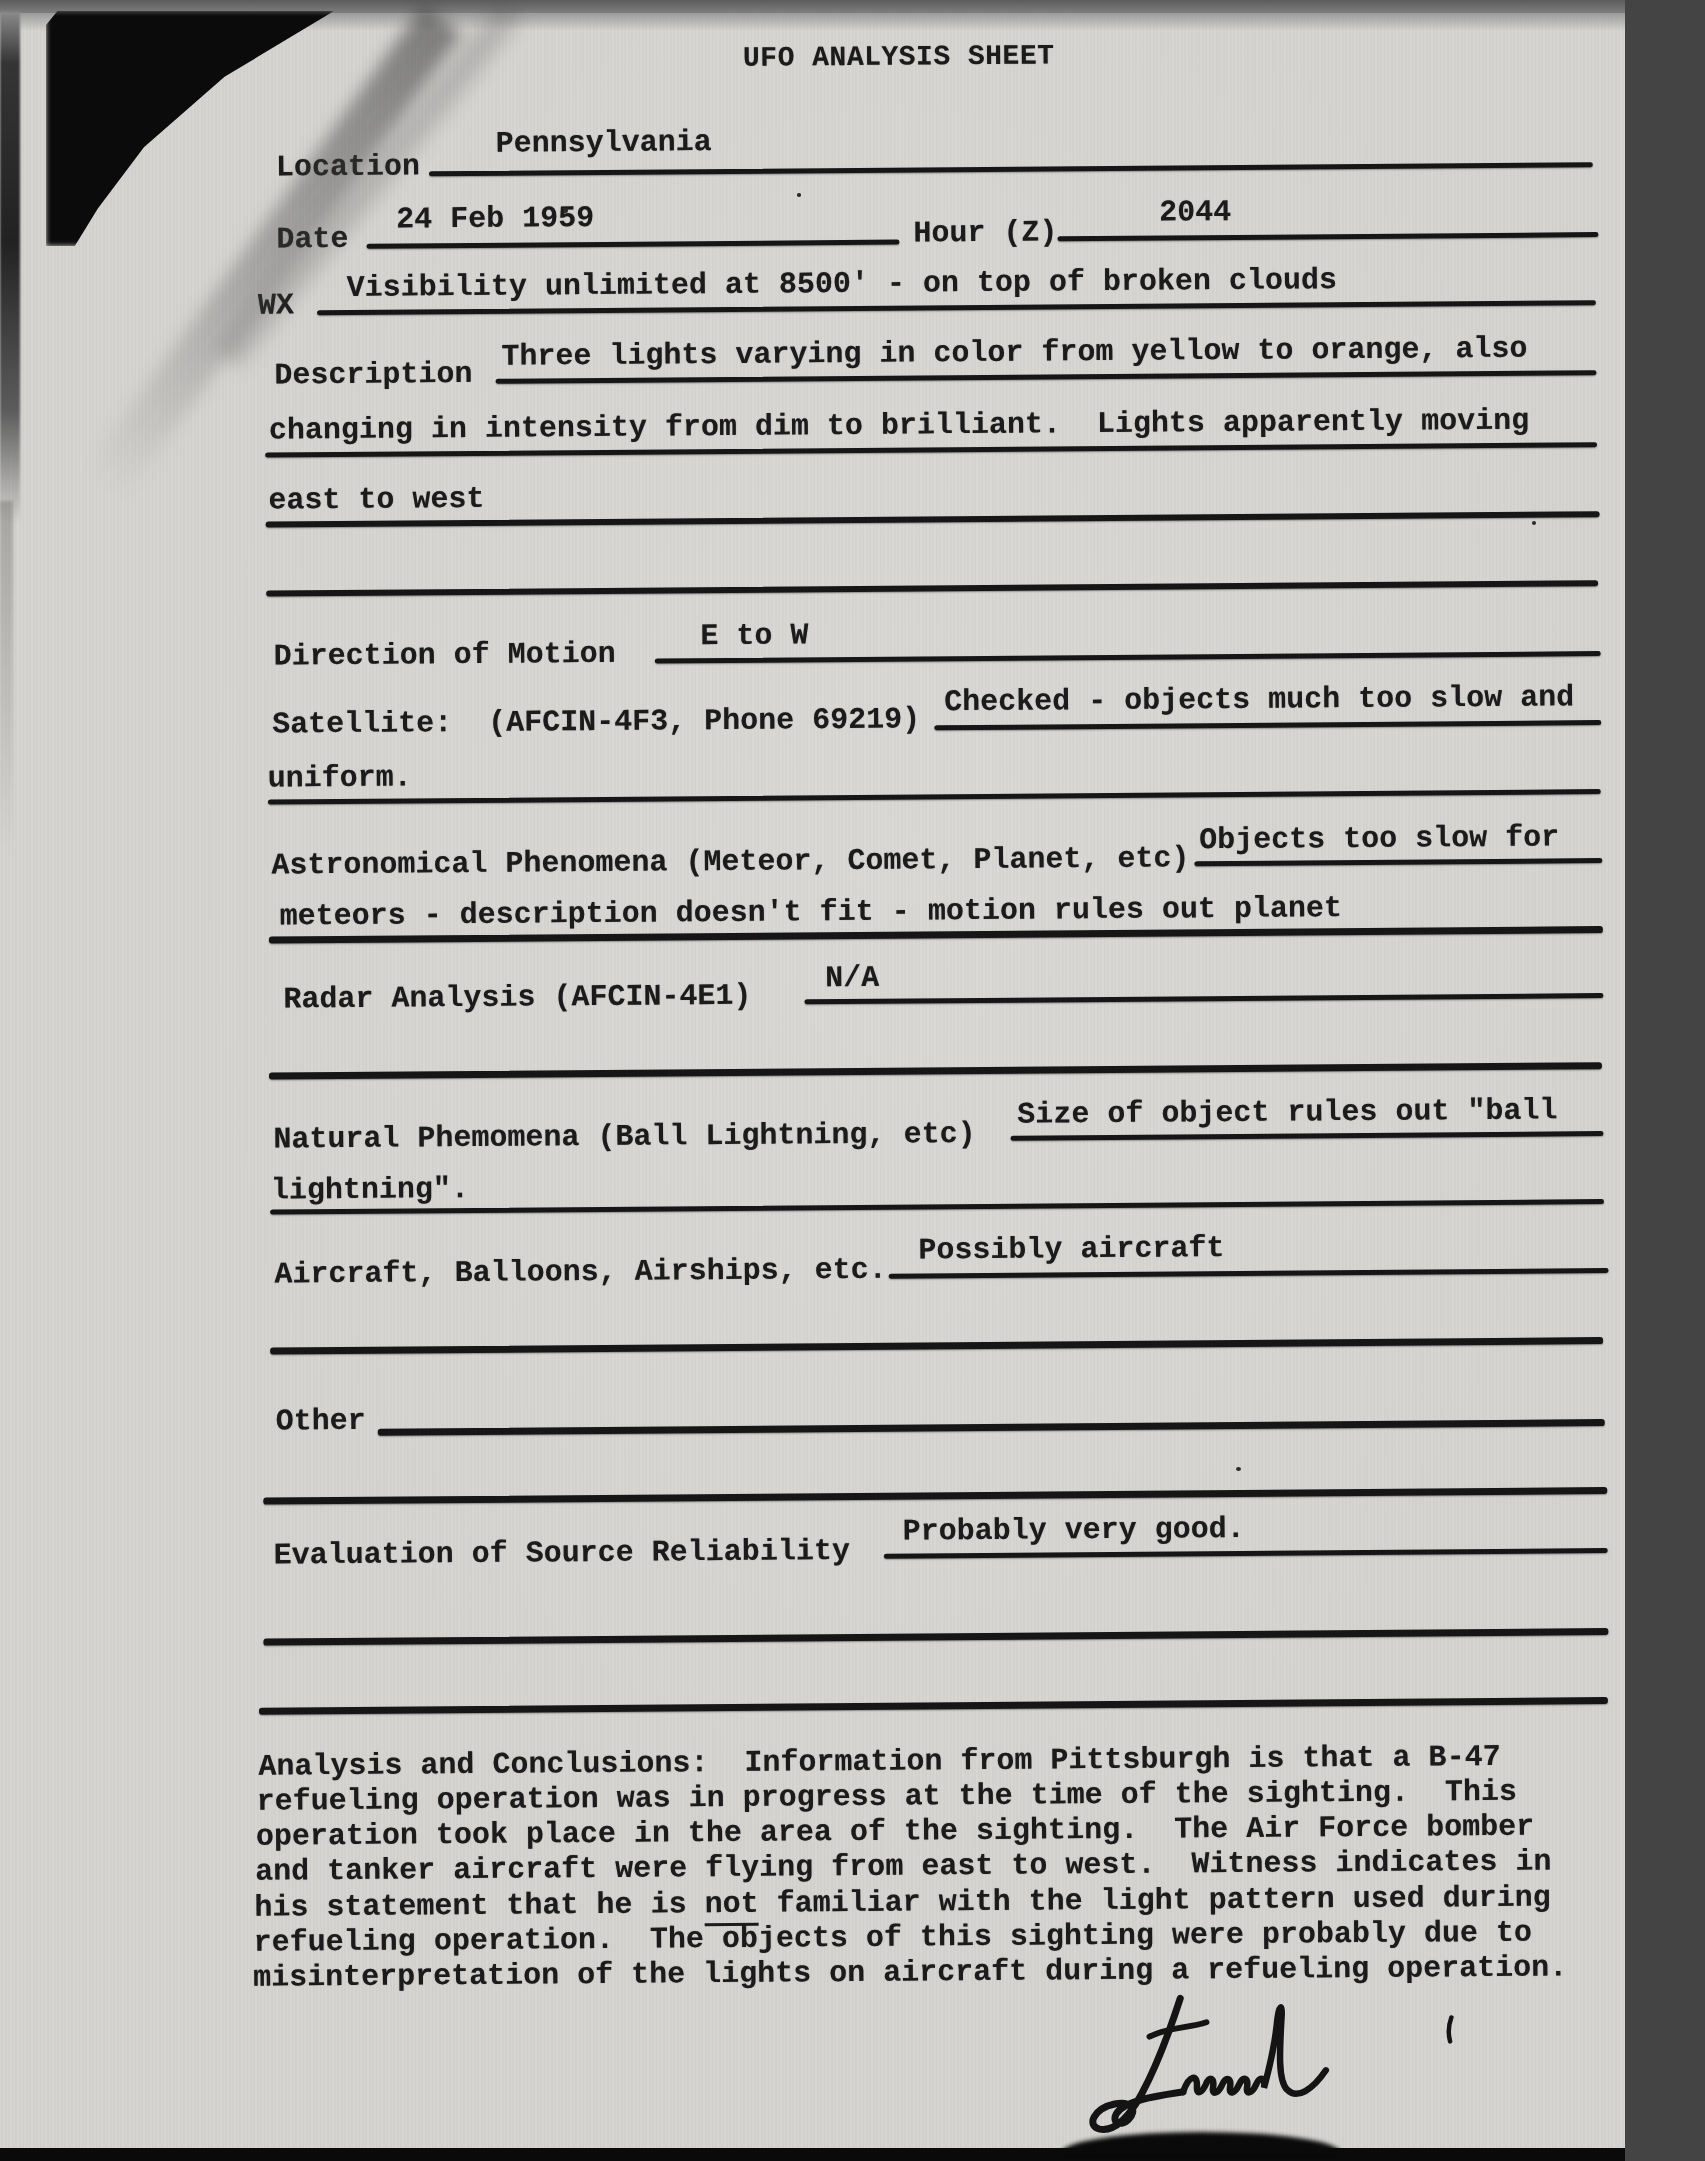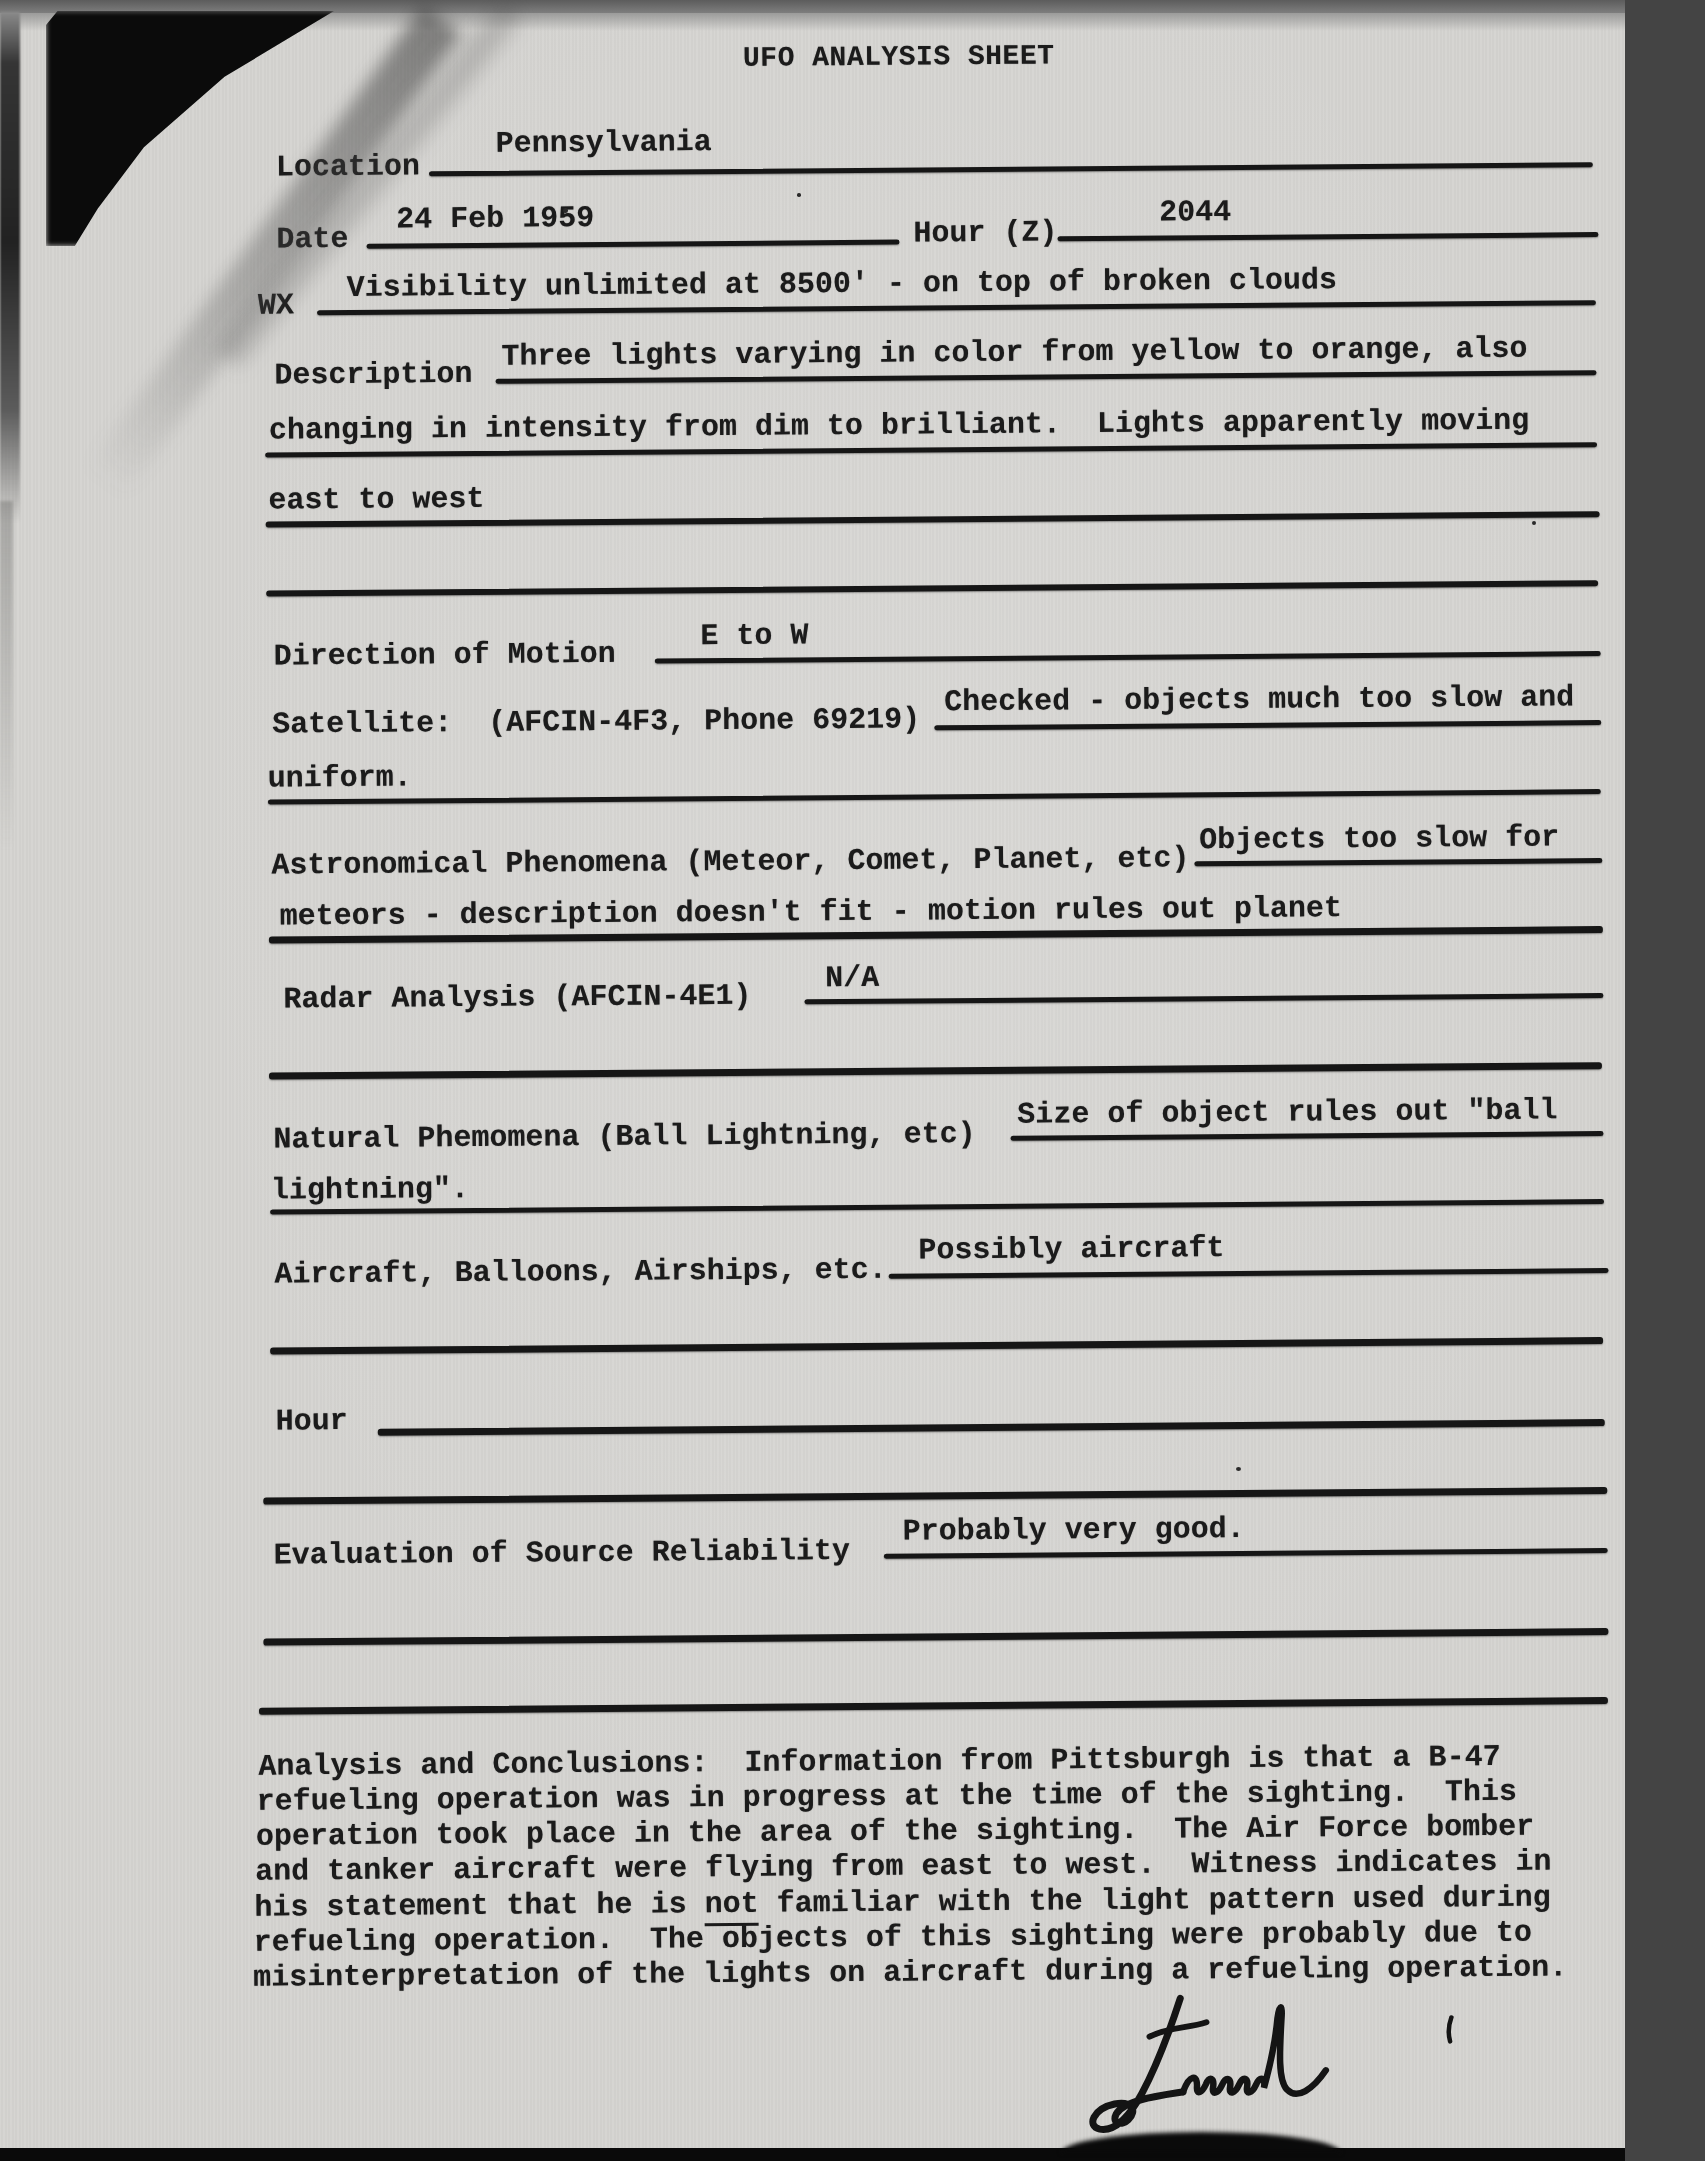--- a/index.html
+++ b/index.html
@@ -155,21 +155,21 @@
     <div class="t" id="nat-v1">Size of object rules out "ball</div>
     <div class="ln" id="L16"></div>
     <div class="t" id="nat-v2">lightning".</div>
     <div class="ln" id="L17"></div>
 
     <div class="t" id="air-l">Aircraft, Balloons, Airships, etc.</div>
     <div class="t" id="air-v">Possibly aircraft</div>
     <div class="ln" id="L18"></div>
     <div class="ln" id="L19"></div>
 
-    <div class="t" id="oth-l">Hour</div>
+    <div class="t" id="oth-l">Other</div>
     <div class="ln" id="L20"></div>
     <div class="ln" id="L21"></div>
 
     <div class="t" id="eva-l">Evaluation of Source Reliability</div>
     <div class="t" id="eva-v">Probably very good.</div>
     <div class="ln" id="L22"></div>
     <div class="ln" id="L23"></div>
     <div class="ln" id="L24"></div>
 
     <div class="t" id="an1">Analysis and Conclusions:  Information from Pittsburgh is that a B-47</div>

